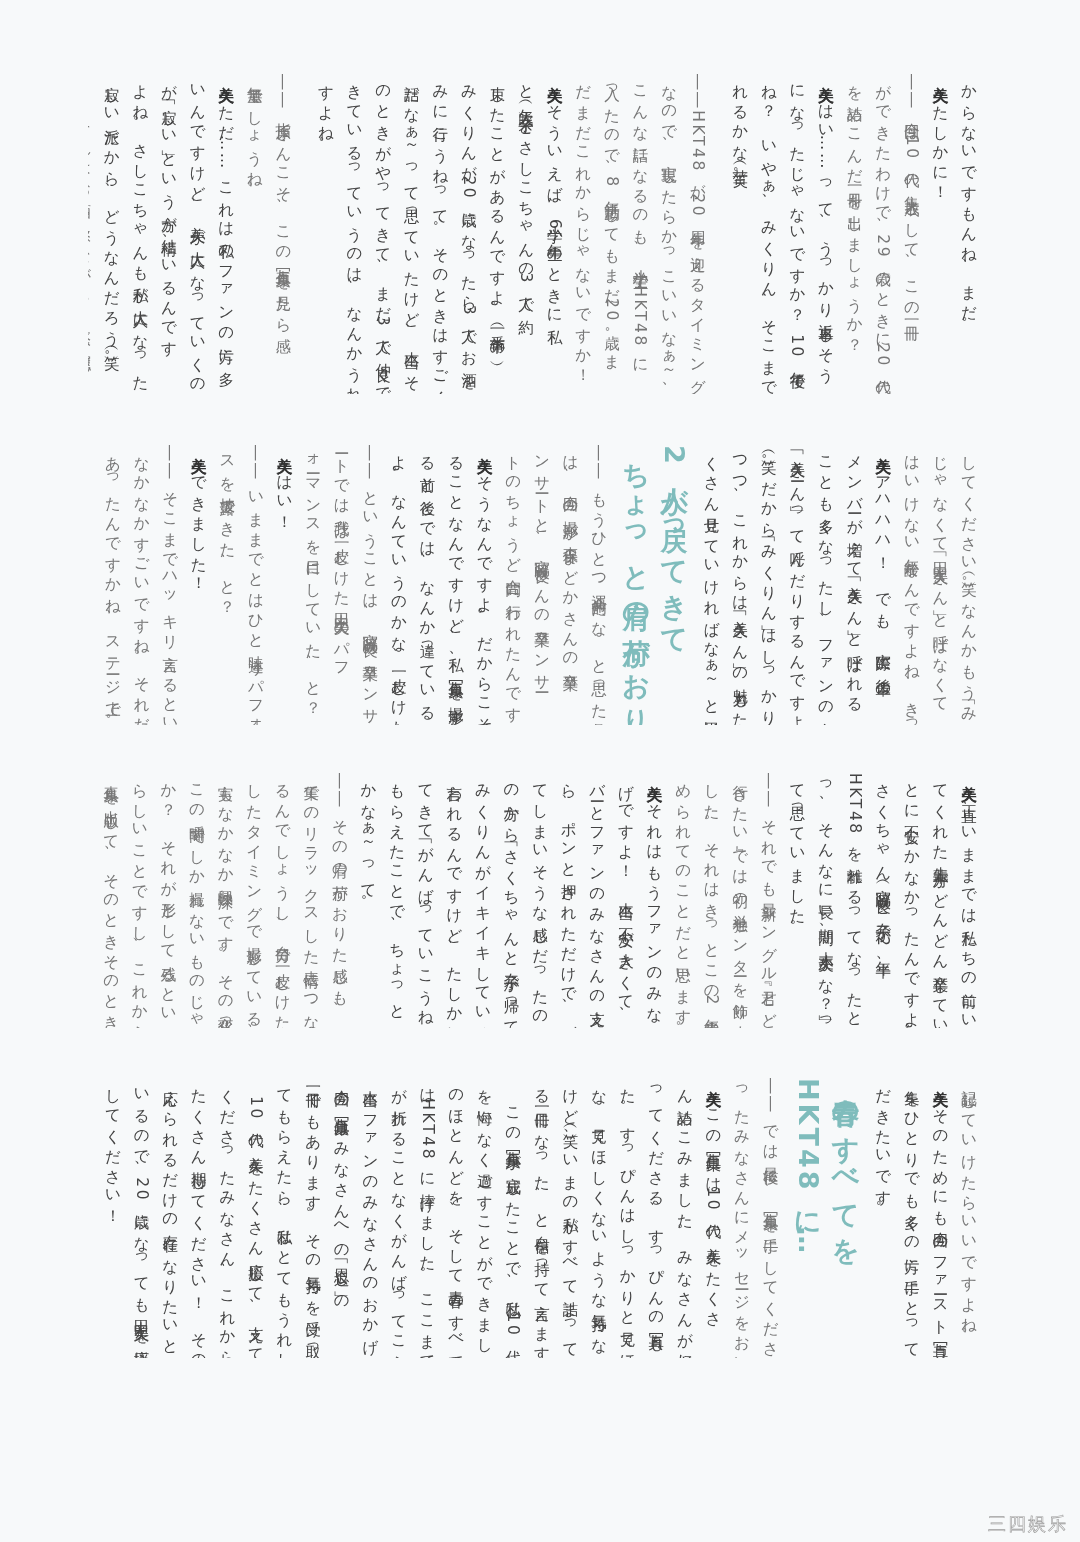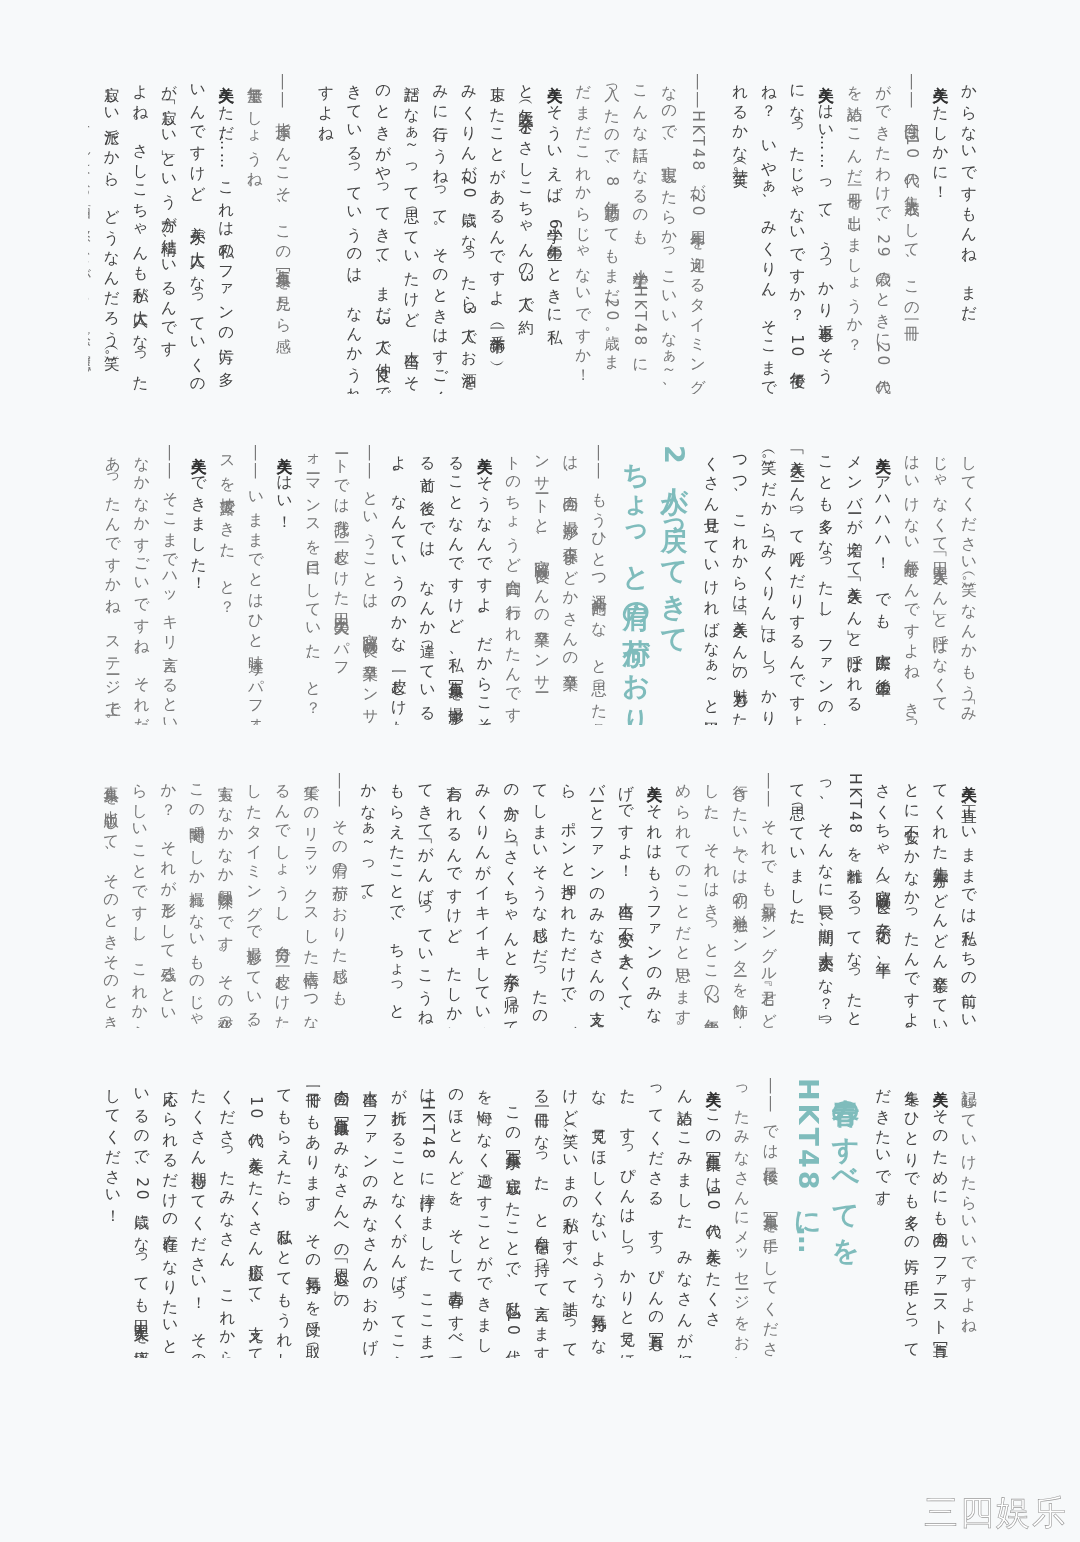--- a/index.html
+++ b/index.html
@@ -33,21 +33,21 @@
     font-weight: bold;
     font-size: 27px;
     line-height: 38px;
     letter-spacing: 3px;
     white-space: nowrap;
   }
   .heading-block { display: block; margin-top: 0; padding: 0 4px; }
   .gap { display: block; width: 0; }
   .watermark {
     position: absolute; right: 12px; bottom: 6px;
-    font-size: 34px; color: #fff;
+    font-size: 18px; color: #fff;
     -webkit-text-stroke: 0.6px #9a9a9a;
     letter-spacing: 2px;
     font-family: Liberation Mono, monospace;
   }
 </style>
 </head>
 <body>
 
 <div class="tier tier-1">
     <span class="col a"><span>からないですもんね、まだ。</span></span>

